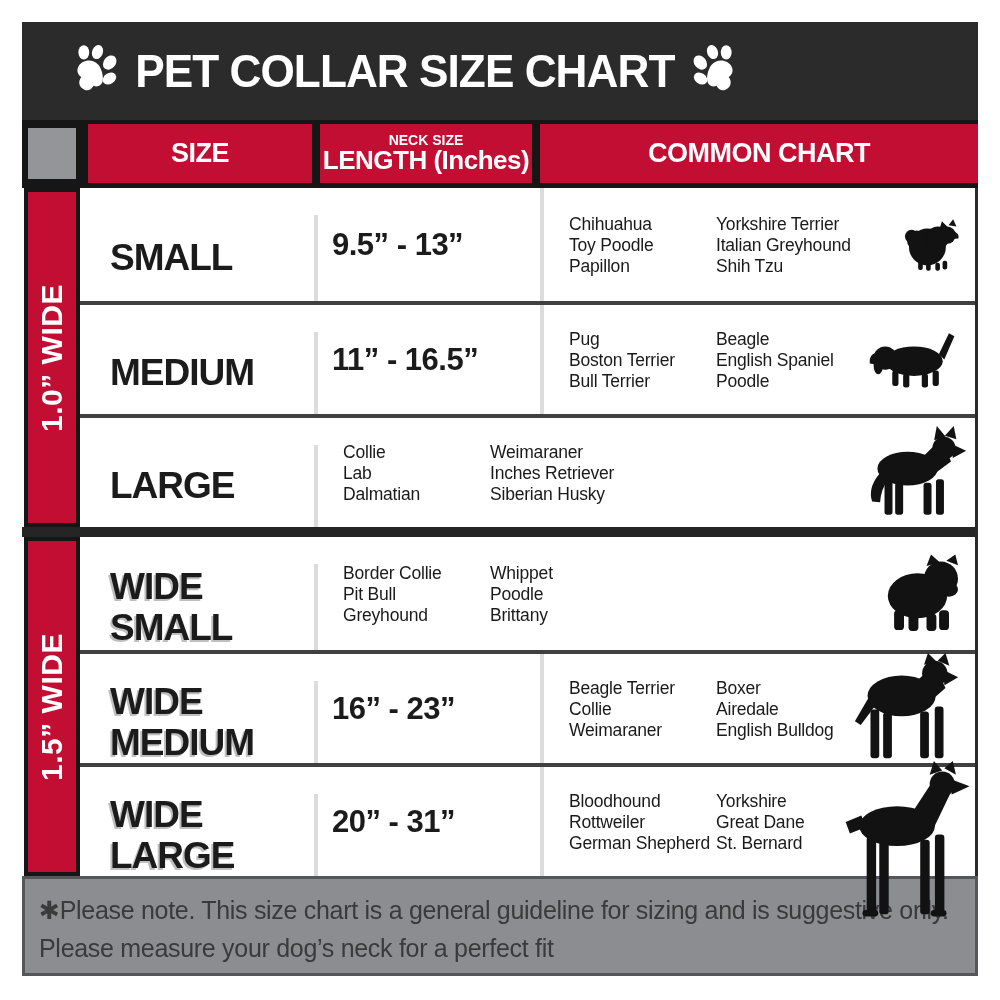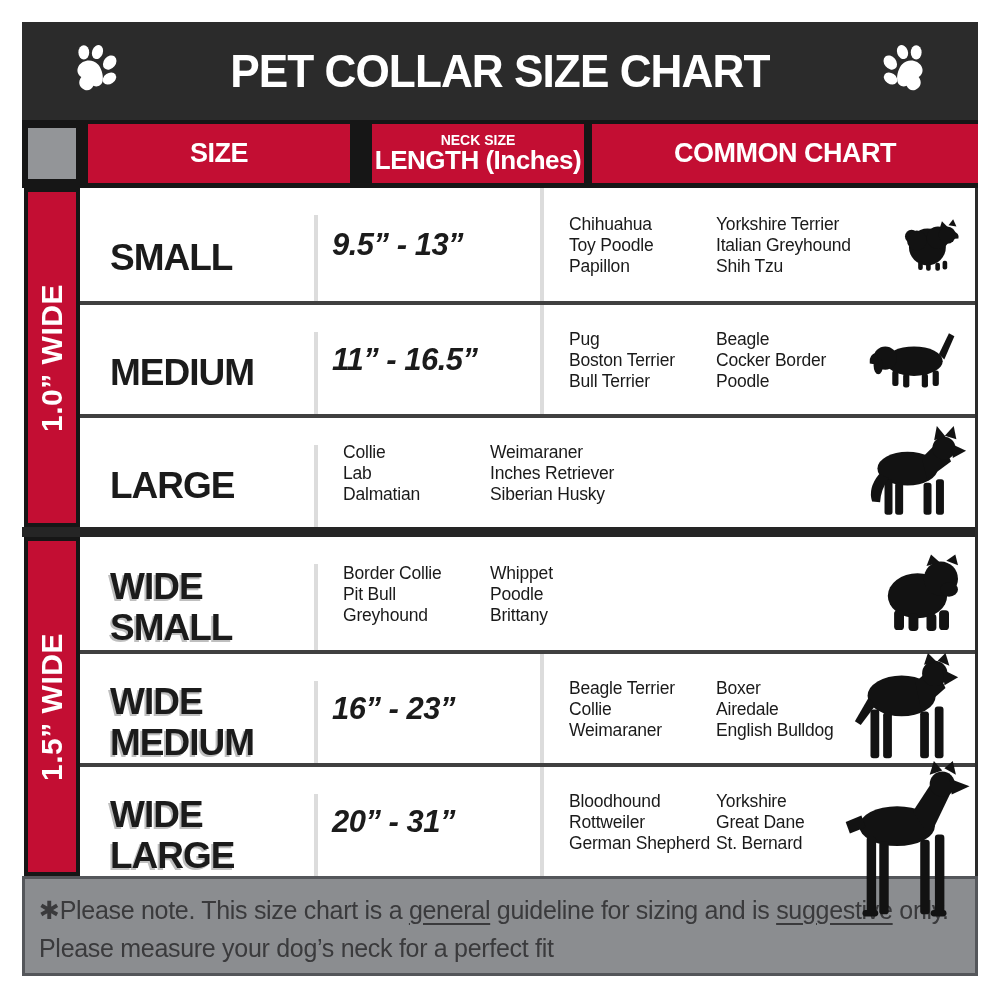--- a/index.html
+++ b/index.html
@@ -3,32 +3,32 @@
 <meta charset="utf-8">
 <style>
   * { margin:0; padding:0; box-sizing:border-box; }
   html,body { background:#ffffff; width:1000px; height:1000px;
               font-family:"Liberation Sans","DejaVu Sans",sans-serif; }
   .page { width:1000px; height:1000px; background:#fff; }
   .chart { width:956px; margin:22px auto 0 22px; }
 
   
   .titlebar { height:98px; background:#2B2B2B; display:flex; align-items:center;
-              justify-content:space-between; padding:0 42px; }
+              padding:0 42px; }
   .titlebar h1 { color:#fff; font-size:46px; font-weight:700; letter-spacing:-1px;
                  transform:scaleX(0.96); white-space:nowrap; }
   .paw { width:60px; height:60px; flex:0 0 auto; }
 
   
   .header-row { display:flex; background:#161616; height:68px; padding:4px 0 5px 0; }
   .corner { width:56px; margin-left:2px; background:#939598; border:4px solid #161616; }
   .hcell { background:#C30E33; color:#fff; display:flex; align-items:center;
            justify-content:center; font-weight:700; font-size:27px; letter-spacing:-0.5px; }
-  .h-size { width:262px; margin-left:8px; }
-  .h-neck { width:212px; margin-left:22px; flex-direction:column; line-height:1.05; }
+  .h-size { width:224px; margin-left:8px; }
+  .h-neck { width:212px; margin-left:8px; flex-direction:column; line-height:1.05; }
   .h-neck .sub { font-size:14px; font-weight:700; letter-spacing:0; }
   .h-neck .main { font-size:26px; }
   .h-breeds { flex:1; margin-left:8px; }
 
   
   .table-body { position:relative; border-right:3px solid #2a2a2a; background:#fff; }
   .section { display:flex; }
   .band { width:56px; margin-left:2px; background:#C30E33; border:4px solid #161616;
           position:relative; }
   .band span { position:absolute; top:50%; left:50%;
@@ -39,37 +39,37 @@
   .row { display:flex; height:113px; position:relative; }
   .row + .row { border-top:4px solid #404040; }
   .section-divider { height:10px; background:#252525; }
 
   .cell-size { width:238px; border-right:4px solid #DCDCDC; display:flex;
                align-items:center; padding-left:30px;margin-top:27px; }
   .cell-size .label { font-size:37px; font-weight:700; letter-spacing:-1px;
                       line-height:1.12; color:#1b1b1b; max-width:185px; }
   .sec-2 .cell-size .label { text-shadow:-2px 2px 0 #bfbfbf; }
   .cell-neck { width:226px; border-right:4px solid #DCDCDC; display:flex;
-               align-items:center; padding-left:14px;font-style:italic; }
+               align-items:center; padding-left:14px; }
   .cell-neck .value { font-size:31px; font-weight:600; letter-spacing:-0.5px; color:#1b1b1b; }
   .cell-breeds { flex:1; position:relative;padding-left:20px; }
   .breed-list { position:absolute; top:50%; transform:translateY(-50%);
                 font-size:17.5px; line-height:21px; letter-spacing:-0.2px; color:#1a1a1a; }
   .breed-list.col-a { left:25px; }
   .breed-list.col-b { left:172px; }
   .dog { position:absolute; top:50%; transform:translateY(-50%); right:8px; }
   .dog svg { display:block; }
   .dog-pitbull { top:auto; transform:none; bottom:-2px; right:12px; z-index:4; }
   .dog-doberman { top:-6px; transform:none; right:4px; z-index:6; }
 
   
   .note { height:100px; background:#8B8D90; border:3px solid #54565A;
           padding:12px 0 0 14px; color:#3A3A3C; font-size:25px; line-height:38px;
           font-weight:500; letter-spacing:-0.3px; }
-  .note .u { text-decoration:underline; text-underline-offset:4px;
+  .note .u { text-underline-offset:4px;
              text-decoration-thickness:2px; }
 </style>
 </head>
 <body>
 
 <div class="page">
   <div class="chart">
 
     <header class="titlebar">
       <span class="paw">
@@ -160,21 +160,21 @@
               <span class="value">11” - 16.5”</span>
               </div>
             <div class="cell-breeds">
               <div class="breed-list col-a">
                 <div>Pug</div>
                 <div>Boston Terrier</div>
                 <div>Bull Terrier</div>
               </div>
               <div class="breed-list col-b">
                 <div>Beagle</div>
-                <div>Cocker Border</div>
+                <div>English Spaniel</div>
                 <div>Poodle</div>
               </div>
               <span class="dog">
                 <svg viewBox="0 0 120 85" width="106" height="66" fill="#121212">
                   <ellipse cx="60" cy="44" rx="37" ry="19"></ellipse>
                   <circle cx="23" cy="40" r="15"></circle>
                   <ellipse cx="14" cy="50" rx="6" ry="11"></ellipse>
                   <path d="M12,33 q-11,3 -9,14 l12,2 Z"></path>
                   <path d="M92,35 L105,8 112,12 99,42 Z"></path>
                   <rect x="32" y="56" width="8" height="20" rx="3"></rect>

